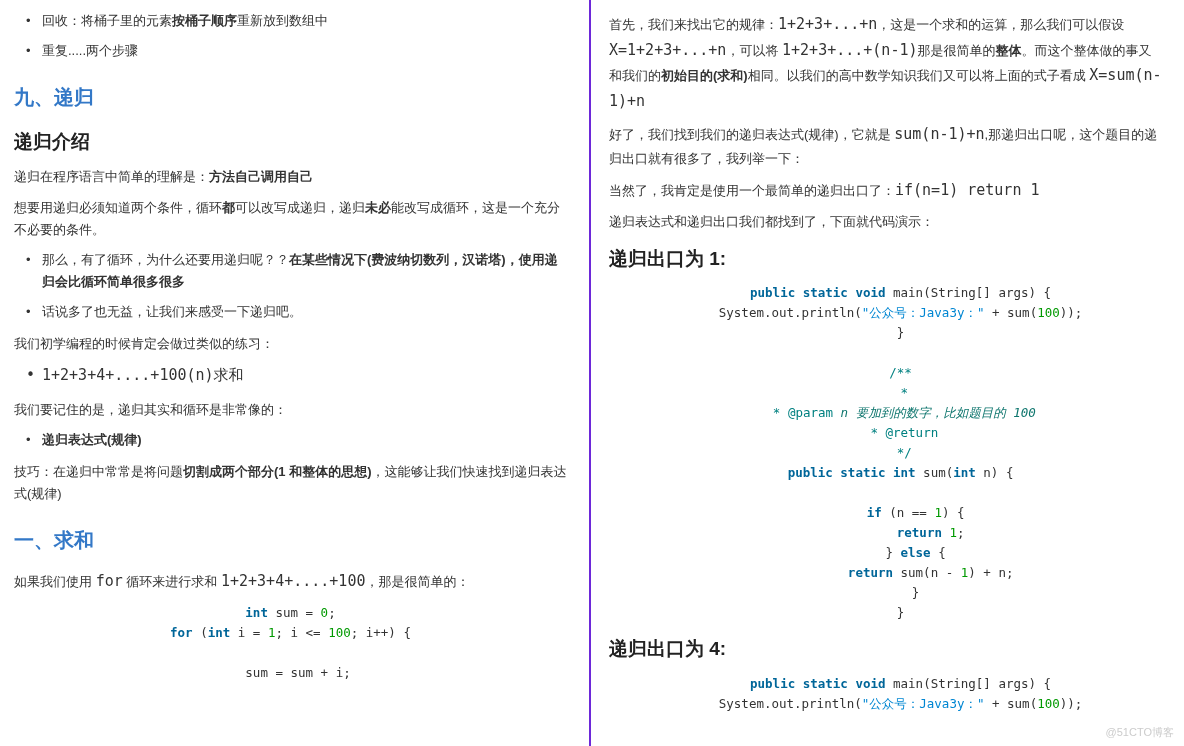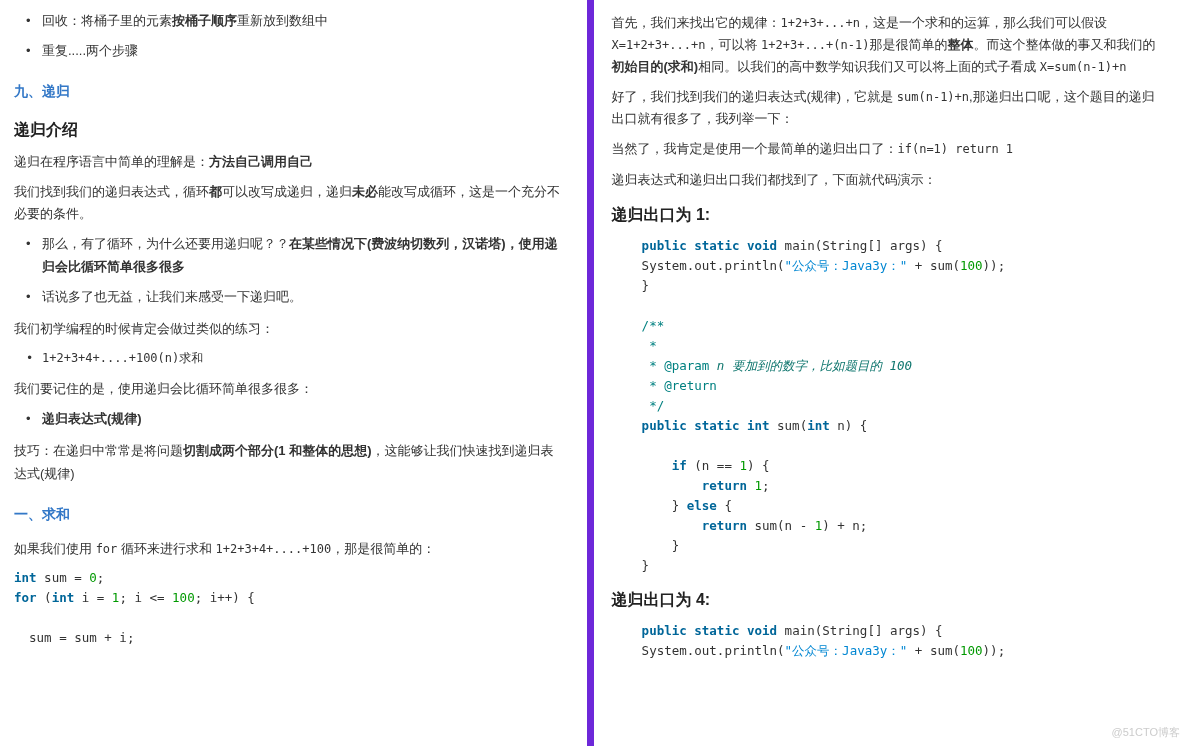--- a/index.html
+++ b/index.html
@@ -12,55 +12,56 @@
   width: 1184px;
   height: 746px;
   overflow: hidden;
   line-height: 1.7;
 }
 .col {
   padding: 4px 22px 10px 14px;
   flex: 1;
   position: relative;
 }
-.col-left { border-right: 7px solid #6d28d9; }
+.col-left { border-right: 2px solid #6d28d9; }
 .col-right { padding-left: 18px; }
 ul { list-style: none; margin: 6px 0 10px 0; padding-left: 6px; }
 ul li { position: relative; padding-left: 22px; margin-bottom: 8px; }
 ul li::before { content: "•"; position: absolute; left: 6px; top: 0; }
 h2.section {
   color: #3378c7;
-  font-size: 14px;
+  font-size: 20px;
   font-weight: 600;
   margin: 18px 0 12px 0;
 }
 h3.sub {
-  font-size: 16px;
+  font-size: 19px;
   font-weight: 700;
   margin: 10px 0 8px 0;
   color: #222;
 }
 p { margin: 8px 0; }
 b, .bold { font-weight: 700; }
-.code-inline { font-family: Consolas, Monaco, monospace; font-size: 12px; }
+.code-inline { font-family: Consolas, Monaco, monospace; font-size: 15px; }
 pre.code {
   font-family: Consolas, Monaco, monospace;
   font-size: 12.5px;
   line-height: 1.6;
   margin: 6px 0 10px 0;
   white-space: pre;
+  text-align: center;
 }
 .kw { color: #006699; font-weight: 700; }
 .num { color: #009900; }
 .str { color: #0086d2; }
 .cmt { color: #008080; }
 .cmt-dim { color: #0f766e; font-style: italic; }
 .watermark {
   position: absolute;
-  right: 4px;
+  right: 10px;
   bottom: 4px;
   font-size: 11px;
   color: #ccc;
 }
 </style>
 </head>
 <body>
 
 <div class="col col-left">
 
@@ -74,39 +75,39 @@
   </ul>
 
   <h2 class="section">九、递归</h2>
   <h3 class="sub">递归介绍</h3>
 
   <p>
     <span>递归在程序语言中简单的理解是：</span><b>方法自己调用自己</b>
   </p>
 
   <p>
-    <span>我们找到我们的递归表达式，循环</span><b>都</b><span>可以改写成递归，递归</span><b>未必</b><span>能改写成循环，这是一个充分不必要的条件。</span>
+    <span>想要用递归必须知道两个条件，循环</span><b>都</b><span>可以改写成递归，递归</span><b>未必</b><span>能改写成循环，这是一个充分不必要的条件。</span>
   </p>
 
   <ul>
     <li>
       <span>那么，有了循环，为什么还要用递归呢？？</span><b>在某些情况下(费波纳切数列，汉诺塔)，使用递归会比循环简单很多很多</b>
     </li>
     <li>
       <span>话说多了也无益，让我们来感受一下递归吧。</span>
     </li>
   </ul>
 
   <p>我们初学编程的时候肯定会做过类似的练习：</p>
 
   <ul>
     <li class="code-inline">1+2+3+4+....+100(n)求和</li>
   </ul>
 
-  <p>我们要记住的是，使用递归会比循环简单很多很多：</p>
+  <p>我们要记住的是，递归其实和循环是非常像的：</p>
 
   <ul>
     <li><b>递归表达式(规律)</b></li>
   </ul>
 
   <p>
     <span>技巧：在递归中常常是将问题</span><b>切割成两个部分(1 和整体的思想)</b><span>，这能够让我们快速找到递归表达式(规律)</span>
   </p>
 
   <h2 class="section">一、求和</h2>

